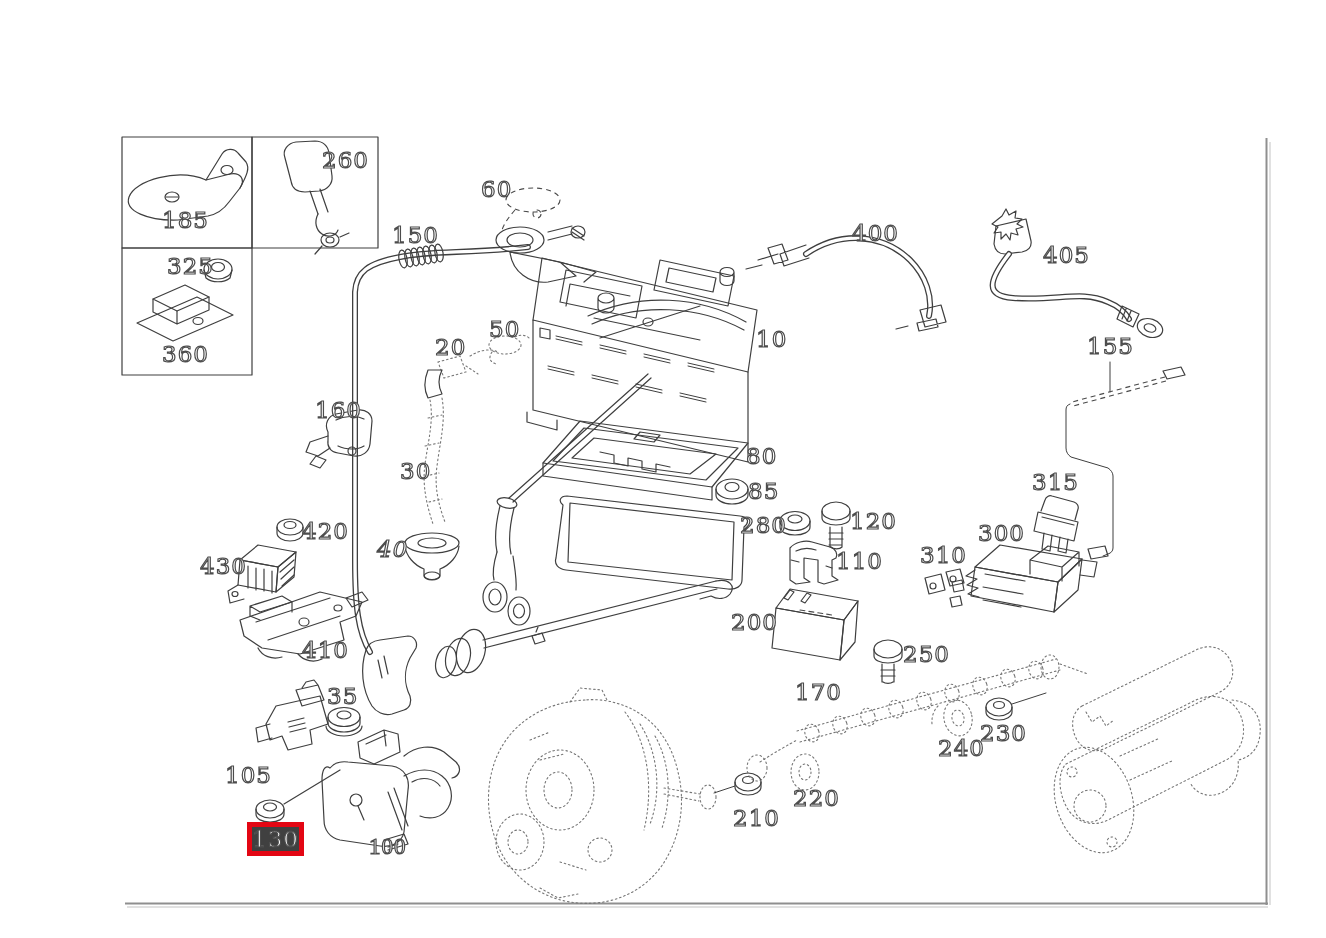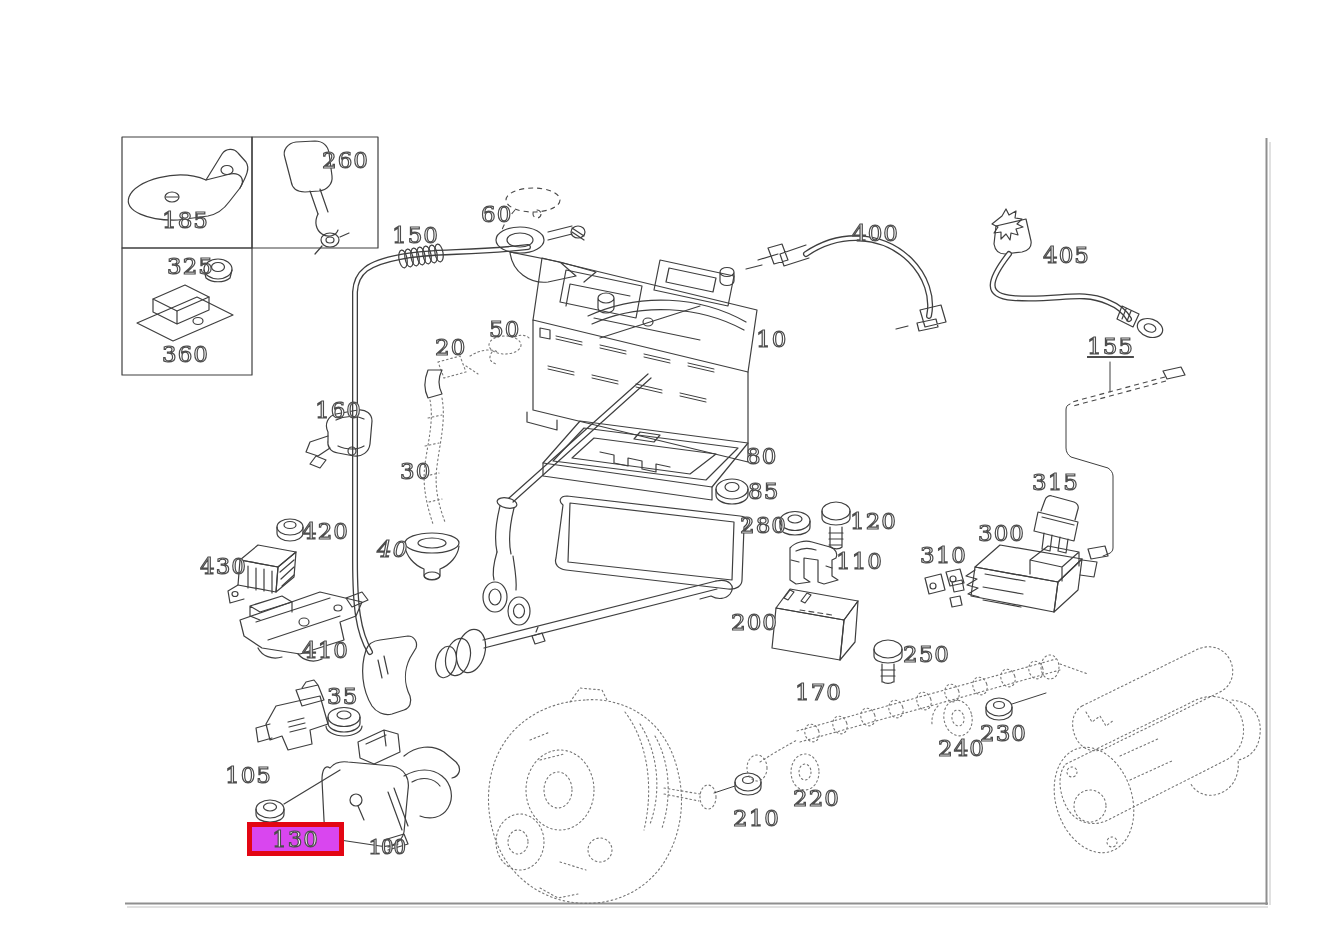--- a/index.html
+++ b/index.html
@@ -10,21 +10,21 @@
   .thin{stroke-width:1;}
   .tube{fill:none;stroke:#3f3f3f;stroke-width:6;stroke-linecap:round;}
   .tubein{fill:none;stroke:#ffffff;stroke-width:3.4;stroke-linecap:round;}
   .dot{fill:none;stroke:#767676;stroke-width:1.1;stroke-dasharray:1.6 2.8;stroke-linecap:round;}
   .dash{fill:none;stroke:#4a4a4a;stroke-width:1.1;stroke-dasharray:5 4;}
   .frame{stroke:#8f8f8f;stroke-width:2;}
   .frame2{stroke:#c3c3c3;stroke-width:1;}
   #labels{position:absolute;left:0;top:0;width:100%;height:100%;}
   .plabel{position:absolute;font-size:23px;line-height:1.05;color:#fff;white-space:nowrap;
           -webkit-text-stroke:1.2px #4c4c4c;letter-spacing:1px;cursor:default;user-select:none;}
-  .plabel.hl{border:5px solid var(--hl,#e30613);background:#d946ef;padding:0 20px;}
+  .plabel.hl{border:5px solid var(--hl,#e30613);background:#404040;padding:0 0;}
 </style>
 </head>
 <body>
 
 <div id="stage">
 <svg id="art" width="1326" height="938" viewBox="0 0 1326 938">
 
   <g>
     <line class="frame" x1="1266.5" y1="138" x2="1266.5" y2="905"></line>
     <line class="frame2" x1="1270" y1="142" x2="1270" y2="905"></line>
@@ -381,21 +381,21 @@
     <path d="M1120,756 l40,-18 M1130,780 l44,-20"></path>
   </g>
 </svg>
 
 <div id="labels">
       <div class="plabel" style="left: 162px; top: 208px;">185</div>
       <div class="plabel" style="left: 322px; top: 148px;">260</div>
       <div class="plabel" style="left: 167px; top: 254px;">325</div>
       <div class="plabel" style="left: 162px; top: 342px;">360</div>
       <div class="plabel" style="left: 392px; top: 223px; text-align: right;">150</div>
-      <div class="plabel" style="left: 481px; top: 177px; margin-top: 25px;">60</div>
+      <div class="plabel" style="left: 481px; top: 177px;">60</div>
       <div class="plabel" style="left: 756px; top: 327px;">10</div>
       <div class="plabel" style="left: 435px; top: 335px;">20</div>
       <div class="plabel" style="left: 489px; top: 317px;">50</div>
       <div class="plabel" style="left: 400px; top: 459px;">30</div>
       <div class="plabel" style="left: 315px; top: 398px;">160</div>
       <div class="plabel" style="left: 302px; top: 519px;">420</div>
       <div class="plabel" style="left: 200px; top: 554px;">430</div>
       <div class="plabel" style="left: 377px; top: 537px; font-style: italic;">40</div>
       <div class="plabel" style="left: 302px; top: 638px;">410</div>
       <div class="plabel" style="left: 225px; top: 725px; margin-top: 38px;">105</div>
@@ -409,18 +409,18 @@
       <div class="plabel" style="left: 836px; top: 549px;">110</div>
       <div class="plabel" style="left: 731px; top: 610px;">200</div>
       <div class="plabel" style="left: 903px; top: 642px;">250</div>
       <div class="plabel" style="left: 795px; top: 680px;">170</div>
       <div class="plabel" style="left: 733px; top: 806px;">210</div>
       <div class="plabel" style="left: 793px; top: 786px;">220</div>
       <div class="plabel" style="left: 938px; top: 736px;">240</div>
       <div class="plabel" style="left: 980px; top: 721px;">230</div>
       <div class="plabel" style="left: 852px; top: 221px;">400</div>
       <div class="plabel" style="left: 1043px; top: 243px;">405</div>
-      <div class="plabel" style="left: 1087px; top: 334px; text-decoration: underline;">155</div>
+      <div class="plabel" style="left: 1087px; top: 334px;">155</div>
       <div class="plabel" style="left: 1032px; top: 470px;">315</div>
       <div class="plabel" style="left: 978px; top: 521px;">300</div>
       <div class="plabel" style="left: 920px; top: 543px;">310</div>
     </div>
 </div>
 
 </body></html>

